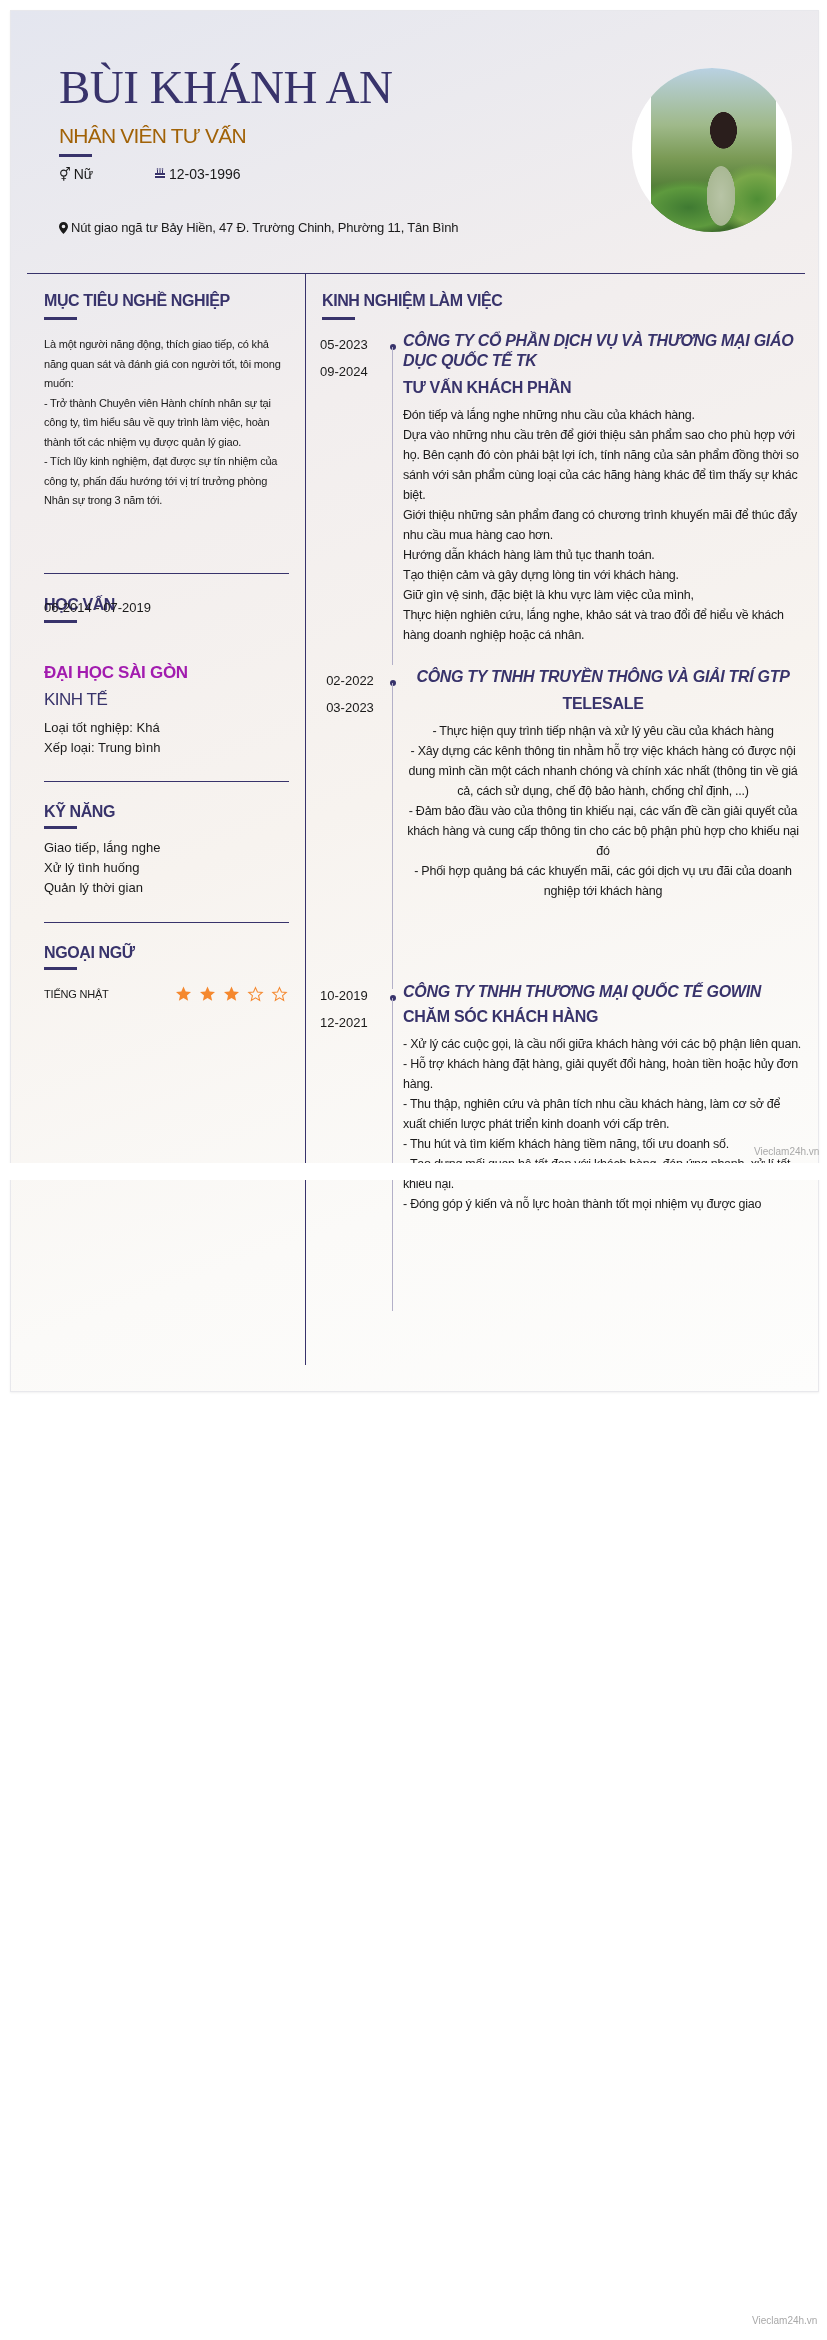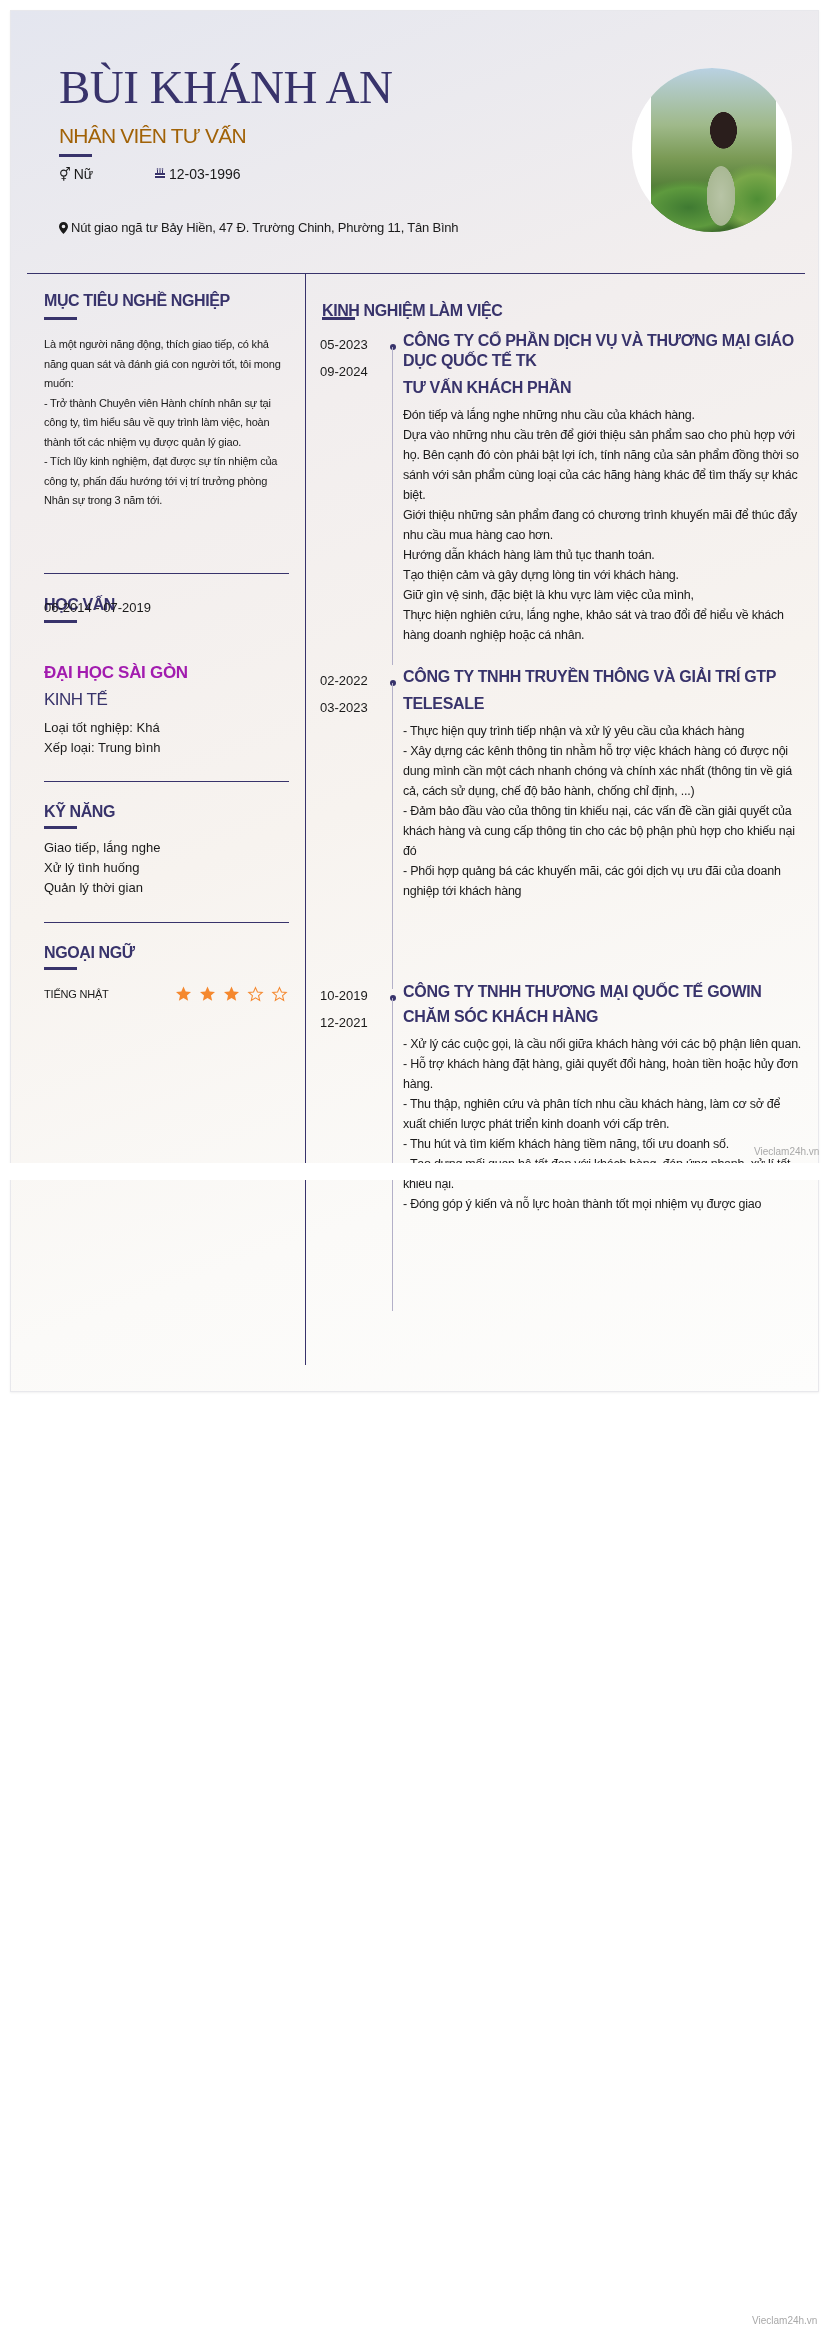--- a/index.html
+++ b/index.html
@@ -69,21 +69,21 @@
   .lang-name { position: absolute; left: 44px; top: 988px; font-size: 11px; letter-spacing: -0.2px; }
   .stars { position: absolute; left: 174px; top: 985px; display: flex; gap: 5px; }
   .star { width: 19px; height: 18px; display: block; }
 
   
   .exp { position: absolute; left: 320px; width: 490px; }
   .exp-dates { position: absolute; left: 0; top: 0; font-size: 13px; line-height: 27px; width: 60px; }
   .exp-dot { position: absolute; left: 70px; top: 13px; width: 6px; height: 6px; border-radius: 50%; background: #38336b; }
   .exp-rail { position: absolute; left: 72px; top: 16px; width: 1px; background: #b3b0c8; }
   .exp-content { position: absolute; left: 83px; top: 0; width: 400px; }
-  .exp-company { font-size: 16px; font-weight: bold; color: #38336b; line-height: 20px; letter-spacing: -0.3px; }
+  .exp-company { font-size: 16px; font-weight: bold; color: #38336b; line-height: 20px; letter-spacing: -0.3px; font-style: italic; }
   .exp-title { font-size: 16px; font-weight: bold; color: #38336b; margin-top: 8px; letter-spacing: -0.3px; }
   .exp-desc { font-size: 12.5px; line-height: 20px; color: #1a1a1a; margin-top: 8px; white-space: pre-line; letter-spacing: -0.25px; }
 </style>
 </head>
 <body>
 
 <div class="page-card"></div>
 
 <h1 class="name">BÙI KHÁNH AN</h1>
 <div class="role">NHÂN VIÊN TƯ VẤN</div>
@@ -169,21 +169,21 @@
       <path d="M12 2l2.9 6.6 7.1.6-5.4 4.7 1.6 7L12 17.3 5.8 20.9l1.6-7L2 9.2l7.1-.6z" fill="#f5882e"></path>
     </svg>
   <svg class="star" viewBox="0 0 24 24">
       <path d="M12 3.5l2.6 5.9 6.4.6-4.9 4.2 1.5 6.3L12 17.2l-5.6 3.3 1.5-6.3L3 10l6.4-.6z" fill="none" stroke="#f5882e" stroke-width="1.4"></path>
     </svg>
   <svg class="star" viewBox="0 0 24 24">
       <path d="M12 3.5l2.6 5.9 6.4.6-4.9 4.2 1.5 6.3L12 17.2l-5.6 3.3 1.5-6.3L3 10l6.4-.6z" fill="none" stroke="#f5882e" stroke-width="1.4"></path>
     </svg>
 </div>
 
-<div class="sec-title" style="left:322px; top:302px;">KINH NGHIỆM LÀM VIỆC</div>
+<div class="sec-title" style="left:322px; top:292px;">KINH NGHIỆM LÀM VIỆC</div>
 <div class="underline-short" style="left:322px; top:317px;"></div>
 
 <div class="exp" style="top:331px; height:320px;">
   <div class="exp-dates">
     <div>05-2023</div>
     <div>09-2024</div>
   </div>
   <div class="exp-dot"></div>
   <div class="exp-rail" style="height:318px;"></div>
   <div class="exp-content">
@@ -192,21 +192,21 @@
     <div class="exp-desc">Đón tiếp và lắng nghe những nhu cầu của khách hàng.
 Dựa vào những nhu cầu trên để giới thiệu sản phẩm sao cho phù hợp với họ. Bên cạnh đó còn phải bật lợi ích, tính năng của sản phẩm đồng thời so sánh với sản phẩm cùng loại của các hãng hàng khác để tìm thấy sự khác biệt.
 Giới thiệu những sản phẩm đang có chương trình khuyến mãi để thúc đẩy nhu cầu mua hàng cao hơn.
 Hướng dẫn khách hàng làm thủ tục thanh toán.
 Tạo thiện cảm và gây dựng lòng tin với khách hàng.
 Giữ gìn vệ sinh, đặc biệt là khu vực làm việc của mình,
 Thực hiện nghiên cứu, lắng nghe, khảo sát và trao đổi để hiểu về khách hàng doanh nghiệp hoặc cá nhân.</div>
   </div>
 </div>
 
-<div class="exp" style="top:667px; height:310px;">
+<div class="exp" style="top:667px; height:310px;text-align:center;">
   <div class="exp-dates">
     <div>02-2022</div>
     <div>03-2023</div>
   </div>
   <div class="exp-dot"></div>
   <div class="exp-rail" style="height:306px;"></div>
   <div class="exp-content">
     <div class="exp-company">CÔNG TY TNHH TRUYỀN THÔNG VÀ GIẢI TRÍ GTP</div>
     <div class="exp-title">TELESALE</div>
     <div class="exp-desc">- Thực hiện quy trình tiếp nhận và xử lý yêu cầu của khách hàng

